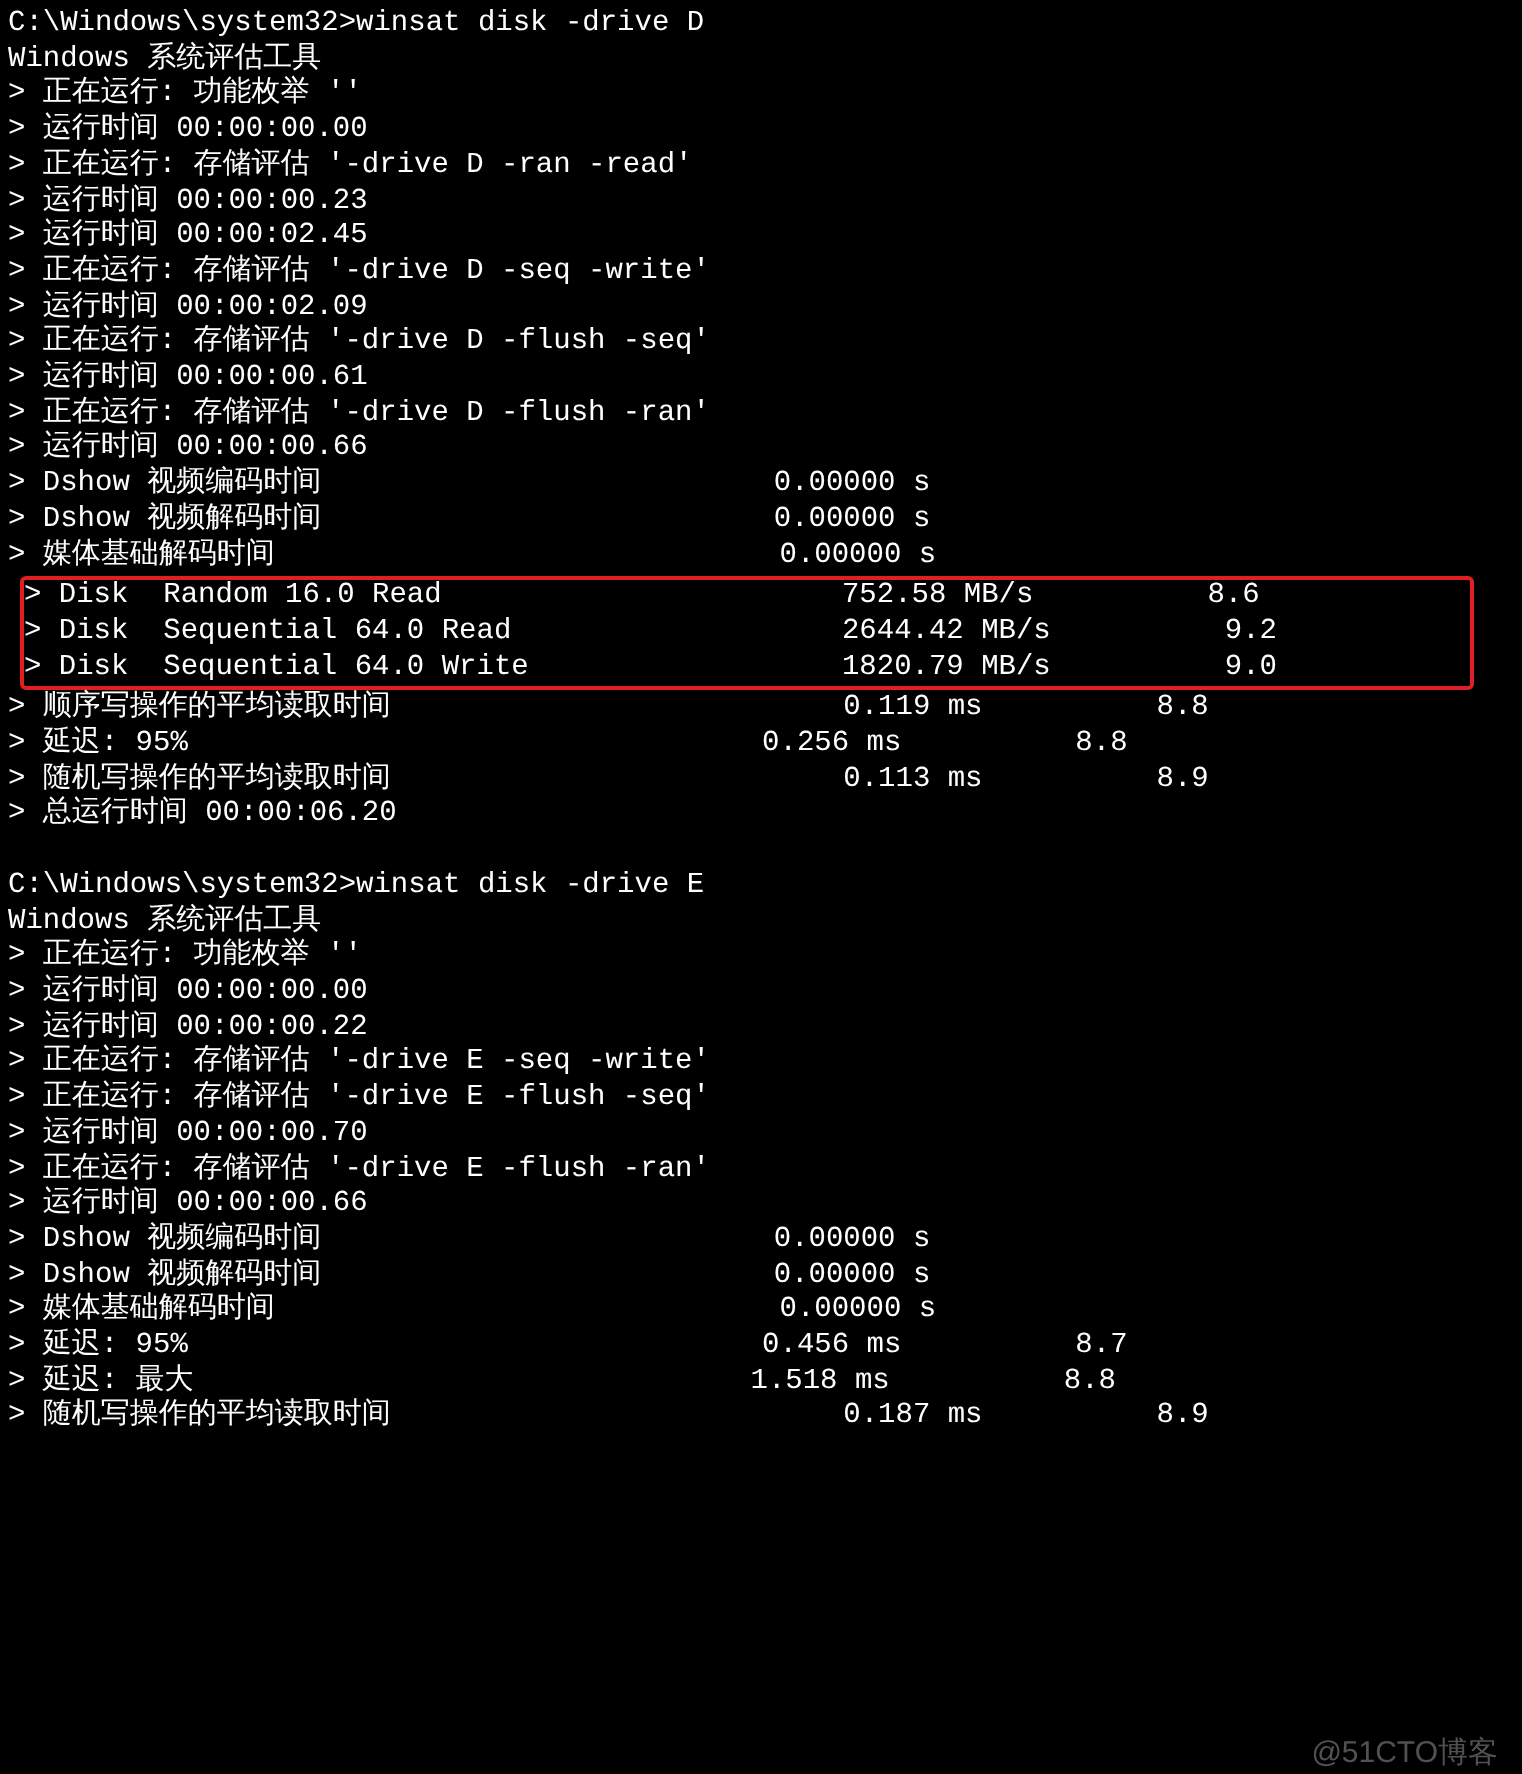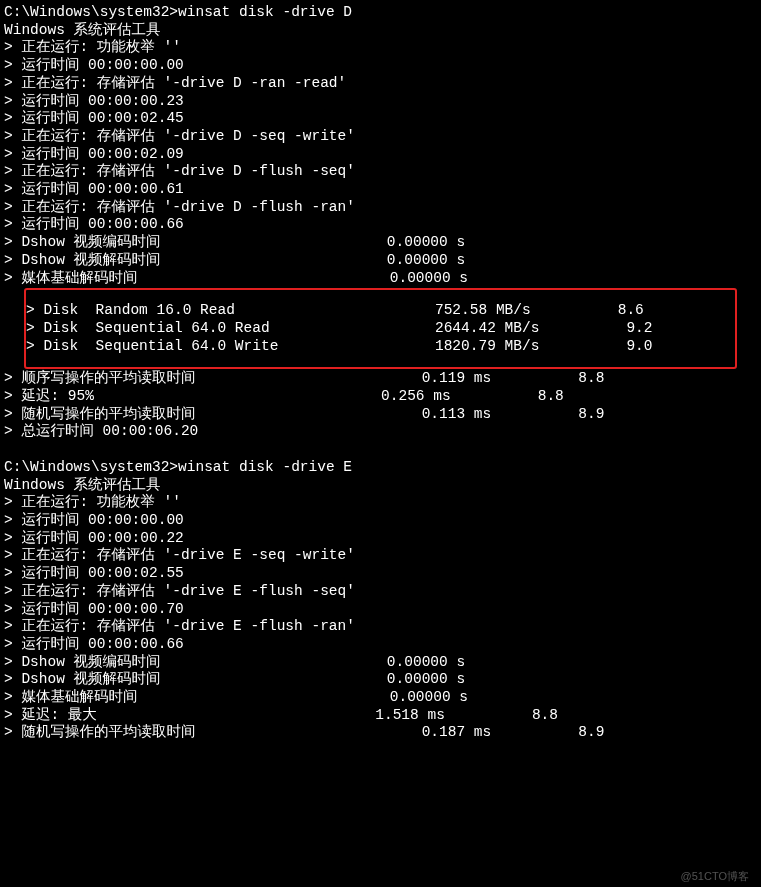--- a/index.html
+++ b/index.html
@@ -11,28 +11,28 @@
     font-size: 14.5px;
     line-height: 17.7px;
     width: 761px;
     box-sizing: border-box;
     font-weight: 400;
   }
   .line { white-space: pre; }
   .box {
     border: 2px solid #e02020;
     border-radius: 3px;
-    margin: 1px 20px 1px 20px;
-    padding: 12px 0;
+    margin: 1px 20px 1px 6px;
+    padding: 0px 0;
   }
   .watermark{
     position:absolute;
     right:12px;
     top: 868px;
-    font-size:11px;
+    font-size:15px;
     color:#888;
     font-family: sans-serif;
     opacity:0.6;
   }
 </style>
 </head>
 <body>
 
 <div>
 <div class="line">C:\Windows\system32&gt;winsat disk -drive D</div>
@@ -60,26 +60,26 @@
 <div class="line">&gt; 延迟: 95%                                 0.256 ms          8.8</div>
 <div class="line">&gt; 随机写操作的平均读取时间                          0.113 ms          8.9</div>
 <div class="line">&gt; 总运行时间 00:00:06.20</div>
 <div class="line">&nbsp;</div>
 <div class="line">C:\Windows\system32&gt;winsat disk -drive E</div>
 <div class="line">Windows 系统评估工具</div>
 <div class="line">&gt; 正在运行: 功能枚举 ''</div>
 <div class="line">&gt; 运行时间 00:00:00.00</div>
 <div class="line">&gt; 运行时间 00:00:00.22</div>
 <div class="line">&gt; 正在运行: 存储评估 '-drive E -seq -write'</div>
-<div class="line">&gt; 运行时间 00:00:02.55</div>
 <div class="line">&gt; 正在运行: 存储评估 '-drive E -flush -seq'</div>
 <div class="line">&gt; 运行时间 00:00:00.70</div>
 <div class="line">&gt; 正在运行: 存储评估 '-drive E -flush -ran'</div>
 <div class="line">&gt; 运行时间 00:00:00.66</div>
 <div class="line">&gt; Dshow 视频编码时间                          0.00000 s</div>
 <div class="line">&gt; Dshow 视频解码时间                          0.00000 s</div>
 <div class="line">&gt; 媒体基础解码时间                             0.00000 s</div>
+<div class="line">&gt; 延迟: 95%                                 0.456 ms          8.7</div>
 <div class="line">&gt; 延迟: 最大                                1.518 ms          8.8</div>
 <div class="line">&gt; 随机写操作的平均读取时间                          0.187 ms          8.9</div>
 
 </div>
 
 <div class="watermark">@51CTO博客</div>
 
 </body></html>

